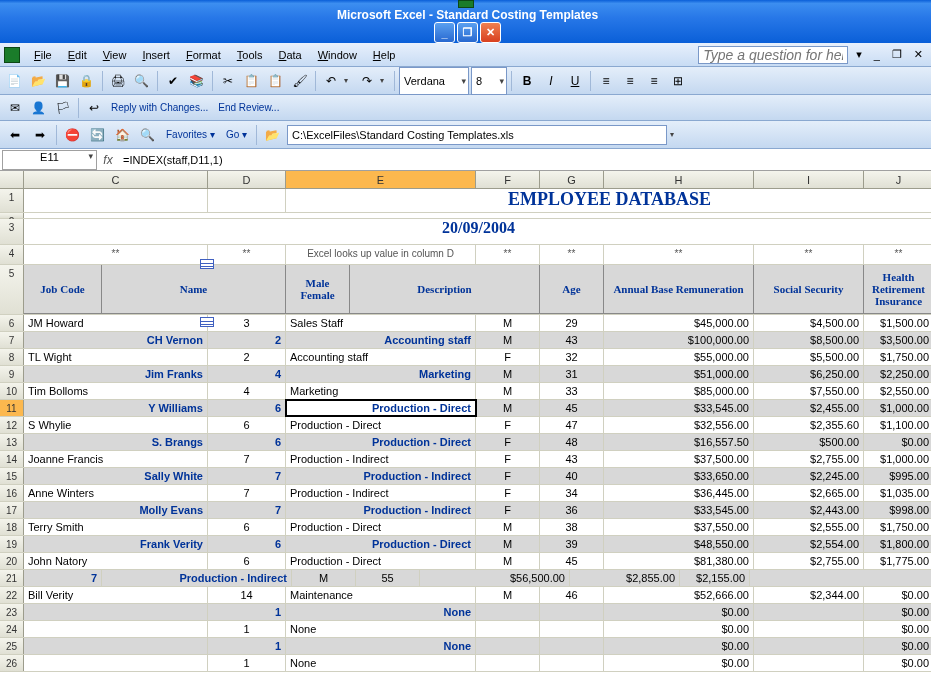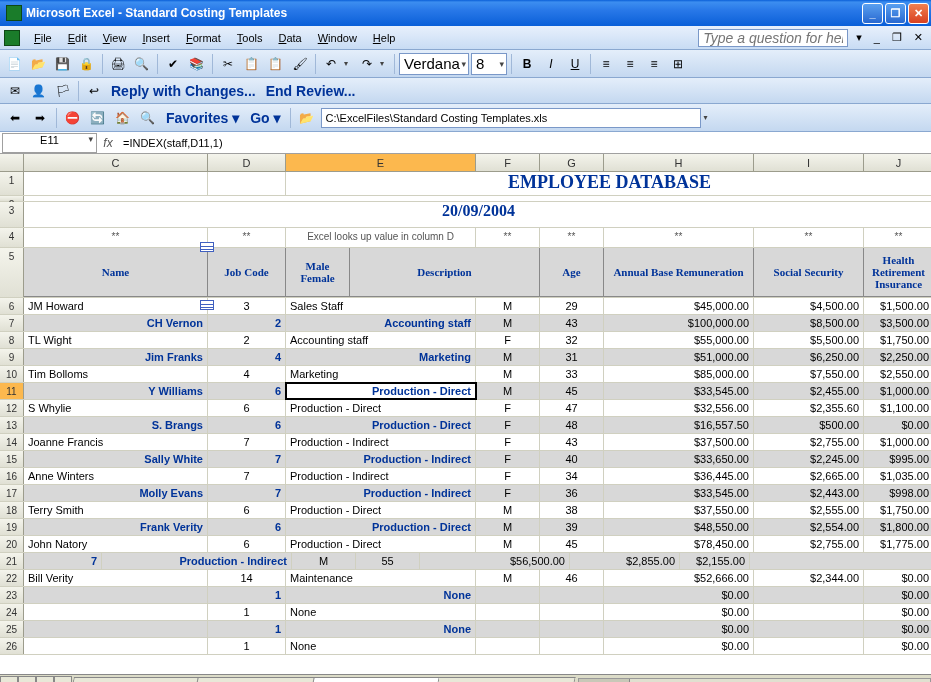--- a/index.html
+++ b/index.html
@@ -1,41 +1,41 @@
 <!DOCTYPE html>
 <html><head>
 <meta charset="utf-8">
 <style>
 * { box-sizing: border-box; margin: 0; padding: 0; font-family: Tahoma, sans-serif; }
 body { background: #fff; overflow: hidden; width: 931px; height: 682px; font-size: 11px; }
 
-.titlebar { background: linear-gradient(to bottom, #0a5fd8, #3c8ef0 8%, #2878e8 40%, #0a5fd8); height: 26px; display: flex; align-items: center; color: #fff; padding: 0 2px 0 6px; }
+.titlebar { background: linear-gradient(to bottom, #0a5fd8, #3c8ef0 8%, #2878e8 40%, #0a5fd8); height: 43px; display: flex; align-items: center; color: #fff; padding: 0 2px 0 6px; flex-direction: column; }
 .titlebar .app-icon { width: 16px; height: 16px; background: #1a7c2a; border: 1px solid #0d4815; margin-right: 4px; }
 .titlebar .title { font-weight: bold; font-size: 12px; flex: 1; }
 .winbtns { display: flex; gap: 2px; }
 .winbtn { width: 21px; height: 21px; border: 1px solid #fff; border-radius: 3px; display: flex; align-items: center; justify-content: center; font-weight: bold; font-size: 11px; }
 .winbtn.min, .winbtn.max { background: linear-gradient(#5aa0f0, #2868d0); color: #fff; }
 .winbtn.close { background: linear-gradient(#f08050, #d84020); color: #fff; }
 
 .menubar { background: linear-gradient(#e8f0fc, #c8dcf4); height: 24px; display: flex; align-items: center; padding: 0 4px; border-bottom: 1px solid #8aa8d0; }
 .menubar .mb-icon { width:16px; height:16px; background:#1a7c2a; border:1px solid #0d4815; margin-right:6px;}
 .menubar .mitem { padding: 3px 8px; font-size: 11px; cursor: default; }
 .menubar .mitem u { text-decoration: underline; }
 .menubar .spacer { flex: 1; }
 .menubar .help-input { width: 150px; height: 18px; border: 1px solid #7a98c8; font-size: 14px; padding: 0 4px; color: #888; font-style: italic; background:#fff;}
 .menubar .wx { margin-left: 4px; padding: 0 4px; cursor:default; }
 
 .toolbar { background: linear-gradient(#e4eefa, #c4d8f0); height: 28px; display: flex; align-items: center; padding: 0 4px; border-bottom: 1px solid #8aa8d0; gap: 2px; }
 .toolbar.short { height: 26px; }
 .tb-btn { width: 22px; height: 22px; display: flex; align-items: center; justify-content: center; border: 1px solid transparent; border-radius: 2px; cursor: default; font-size: 12px; }
 .tb-sep { width: 1px; height: 20px; background: #a0b8d8; margin: 0 2px; }
 .tb-dd { width: 10px; font-size: 8px; color: #444; }
-.tb-combo { height: 22px; border: 1px solid #7a98c8; background: #fff; font-size: 15px; padding: 0 14px 0 4px; display:flex; align-items:center; position:relative;}
+.tb-combo { height: 28px; border: 1px solid #7a98c8; background: #fff; font-size: 11px; padding: 0 14px 0 4px; display:flex; align-items:center; position:relative;}
 .tb-combo::after { content:"▾"; position:absolute; right:2px; font-size:9px; color:#444;}
-.tb-link { font-size: 14px; color: #003399; cursor: default; padding: 0 4px; font-weight: bold; }
+.tb-link { font-size: 10px; color: #003399; cursor: default; padding: 0 4px; }
 
 .web-toolbar { background: linear-gradient(#e4eefa, #c4d8f0); height: 28px; display: flex; align-items: center; padding: 0 4px; border-bottom: 1px solid #8aa8d0; gap: 3px; }
 .addr { flex: 0 0 380px; height: 20px; border: 1px solid #7a98c8; background: #fff; font-size: 11px; padding: 0 4px; display:flex; align-items:center; }
 
 .namebox-row { background: #fff; height: 22px; display: flex; align-items: center; border-bottom: 1px solid #a0a0a0; }
 .namebox { width: 95px; border: 1px solid #a0a0a0; height: 20px; font-size: 11px; padding: 0 6px; text-align:center; background:#fff; margin:8px 2px; position:relative;}
 .namebox::after{content:"▾"; position:absolute; right:3px; font-size:9px; color:#444;}
 .fx { width: 18px; font-style: italic; text-align: center; color: #555; font-size: 12px; }
 .formula { flex: 1; padding: 0 6px; font-size: 11px; }
 
@@ -221,22 +221,22 @@
       <div class="cell w-e">Excel looks up value in column D</div>
       <div class="cell w-f">**</div>
       <div class="cell w-g">**</div>
       <div class="cell w-h">**</div>
       <div class="cell w-i">**</div>
       <div class="cell w-j">**</div>
     </div>
 
     <div class="row hdr-row">
       <div class="rh">5</div>
+      <div class="cell w-d">Job Code</div>
       <div class="cell w-c">Name</div>
-      <div class="cell w-d">Job Code</div>
       <div class="cell w-f">Male Female</div>
       <div class="cell w-e">Description</div>
       <div class="cell w-g">Age</div>
       <div class="cell w-h">Annual Base Remuneration</div>
       <div class="cell w-i">Social Security</div>
       <div class="cell w-j">Health Retirement Insurance</div>
     </div>
     <div id="data-rows">
         <div class="row data-row even">
           <div class="rh">6</div>
@@ -392,21 +392,21 @@
           <div class="cell w-i num">$2,554.00</div>
           <div class="cell w-j num">$1,800.00</div>
         </div>
         <div class="row data-row even">
           <div class="rh">20</div>
           <div class="cell w-c">John Natory</div>
           <div class="cell w-d ctr">6</div>
           <div class="cell w-e e-col">Production - Direct</div>
           <div class="cell w-f ctr">M</div>
           <div class="cell w-g ctr">45</div>
-          <div class="cell w-h num">$78,450.00</div>
+          <div class="cell w-h num">$81,380.00</div>
           <div class="cell w-i num">$2,755.00</div>
           <div class="cell w-j num">$1,775.00</div>
         </div>
         <div class="row data-row odd">
           <div class="rh">21</div>
           <div class="cell w-d ctr link">7</div>
           <div class="cell w-e e-col link">Production - Indirect</div>
           <div class="cell w-f ctr">M</div>
           <div class="cell w-g ctr">55</div>
           <div class="cell w-h num">$56,500.00</div>

